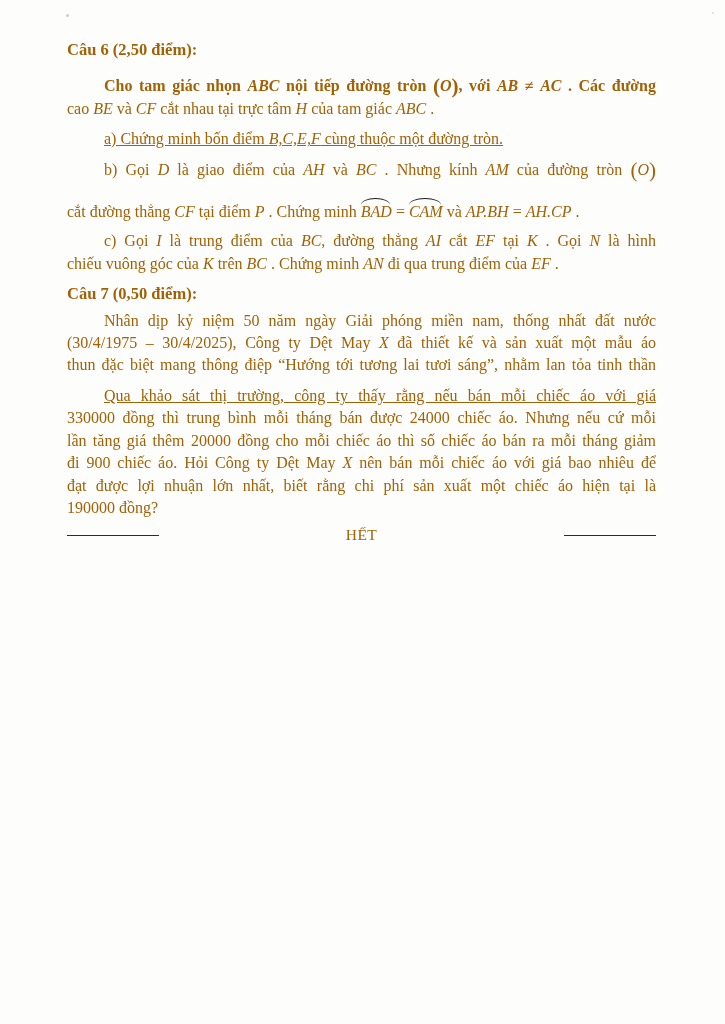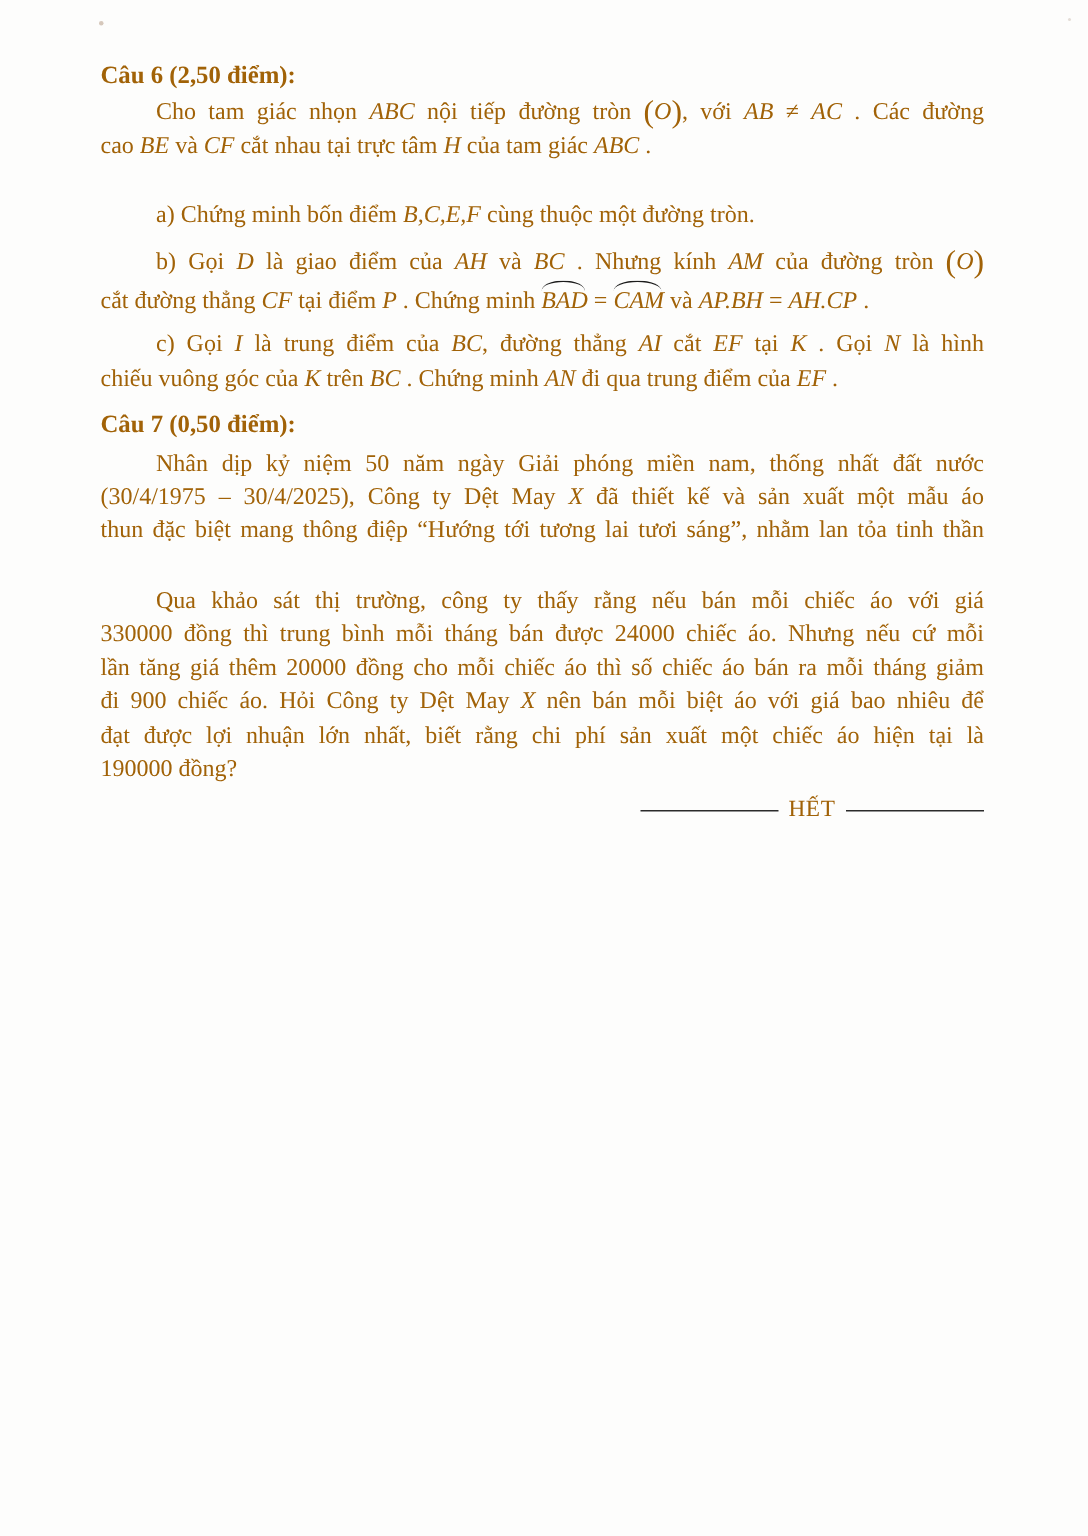--- a/index.html
+++ b/index.html
@@ -23,44 +23,44 @@
   }
   .ln {
     font-size: 16px;
     line-height: 22.4px;
     white-space: normal;
   }
   .hd { font-weight: bold; font-size: 16.5px; }
   .ind { text-indent: 37px; }
   .jl { text-align: justify; text-align-last: justify; text-justify: inter-word; }
   .m { font-style: italic; text-align: center; }
-  .hat { position: relative; display: inline-block; font-style: italic; }
+  .hat { position: relative; display: inline-block; font-style: italic; margin-top: 16px; }
   .hat::before {
     content: "";
     position: absolute;
     left: 0; right: 2px; top: -3px;
     height: 6px;
     border-top: 1.5px solid #1b1b1b;
     border-radius: 50% 50% 0 0 / 100% 100% 0 0;
   }
   .pb {
     font-size: 1.32em;
     line-height: 0;
     vertical-align: -0.1em;
     font-style: normal;
   }
-  .mt3 { margin-top: 3px; }
+  .mt3 { margin-top: 14px; font-weight: bold; }
   .mt4 { margin-top: 4px; }
-  .mt6 { margin-top: 24px; }
+  .mt6 { margin-top: 8px; text-decoration: underline; }
   .mt7 { margin-top: 7px; }
   .mt8 { margin-top: 8px; }
   .het {
     display: flex;
     align-items: center;
-    justify-content: flex-end;
+    justify-content: space-between;
     gap: 7px;
     margin-top: 5px;
     height: 22px;
   }
   .het .rule { width: 92px; border-top: 1.45px solid #2b2b2b; }
   .het .lbl { font-size: 15.5px; letter-spacing: 0.4px; }
   .speck { position: absolute; border-radius: 50%; }
   .speck-1 { left: 66px; top: 14px; width: 3px; height: 3px; background: #c8b6a6; opacity: .75; }
   .speck-2 { left: 712px; top: 12px; width: 2px; height: 2px; background: #d8cfc6; opacity: .7; }
 </style>
@@ -80,21 +80,21 @@
     <div class="ln mt4"><span>cắt đường thẳng </span><span class="m">CF</span><span> tại điểm </span><span class="m">P</span><span> . Chứng minh </span><span class="m hat">BAD</span><span> = </span><span class="m hat">CAM</span><span> và </span><span class="m">AP.BH</span><span> = </span><span class="m">AH.CP</span><span> .</span></div>
     <div class="ln ind jl mt7"><span>c) Gọi </span><span class="m">I</span><span> là trung điểm của </span><span class="m">BC</span><span>, đường thẳng </span><span class="m">AI</span><span> cắt </span><span class="m">EF</span><span> tại </span><span class="m">K</span><span> . Gọi </span><span class="m">N</span><span> là hình</span></div>
     <div class="ln"><span>chiếu vuông góc của </span><span class="m">K</span><span> trên </span><span class="m">BC</span><span> . Chứng minh </span><span class="m">AN</span><span> đi qua trung điểm của </span><span class="m">EF</span><span> .</span></div>
     <div class="ln hd mt8"><span>Câu 7 (0,50 điểm):</span></div>
     <div class="ln ind jl mt4"><span>Nhân dịp kỷ niệm 50 năm ngày Giải phóng miền nam, thống nhất đất nước</span></div>
     <div class="ln jl"><span>(30/4/1975 – 30/4/2025), Công ty Dệt May </span><span class="m">X</span><span> đã thiết kế và sản xuất một mẫu áo</span></div>
     <div class="ln jl"><span>thun đặc biệt mang thông điệp “Hướng tới tương lai tươi sáng”, nhằm lan tỏa tinh thần</span></div>
     <div class="ln ind jl mt6"><span>Qua khảo sát thị trường, công ty thấy rằng nếu bán mỗi chiếc áo với giá</span></div>
     <div class="ln jl"><span>330000 đồng thì trung bình mỗi tháng bán được 24000 chiếc áo. Nhưng nếu cứ mỗi</span></div>
     <div class="ln jl"><span>lần tăng giá thêm 20000 đồng cho mỗi chiếc áo thì số chiếc áo bán ra mỗi tháng giảm</span></div>
-    <div class="ln jl"><span>đi 900 chiếc áo. Hỏi Công ty Dệt May </span><span class="m">X</span><span> nên bán mỗi biệt áo với giá bao nhiêu để</span></div>
+    <div class="ln jl"><span>đi 900 chiếc áo. Hỏi Công ty Dệt May </span><span class="m">X</span><span> nên bán mỗi chiếc áo với giá bao nhiêu để</span></div>
     <div class="ln jl"><span>đạt được lợi nhuận lớn nhất, biết rằng chi phí sản xuất một chiếc áo hiện tại là</span></div>
     <div class="ln"><span>190000 đồng?</span></div>
 
     <div class="het">
       <div class="rule"></div>
       <span class="lbl">HẾT</span>
       <div class="rule"></div>
     </div>
   </div>
 </div>

